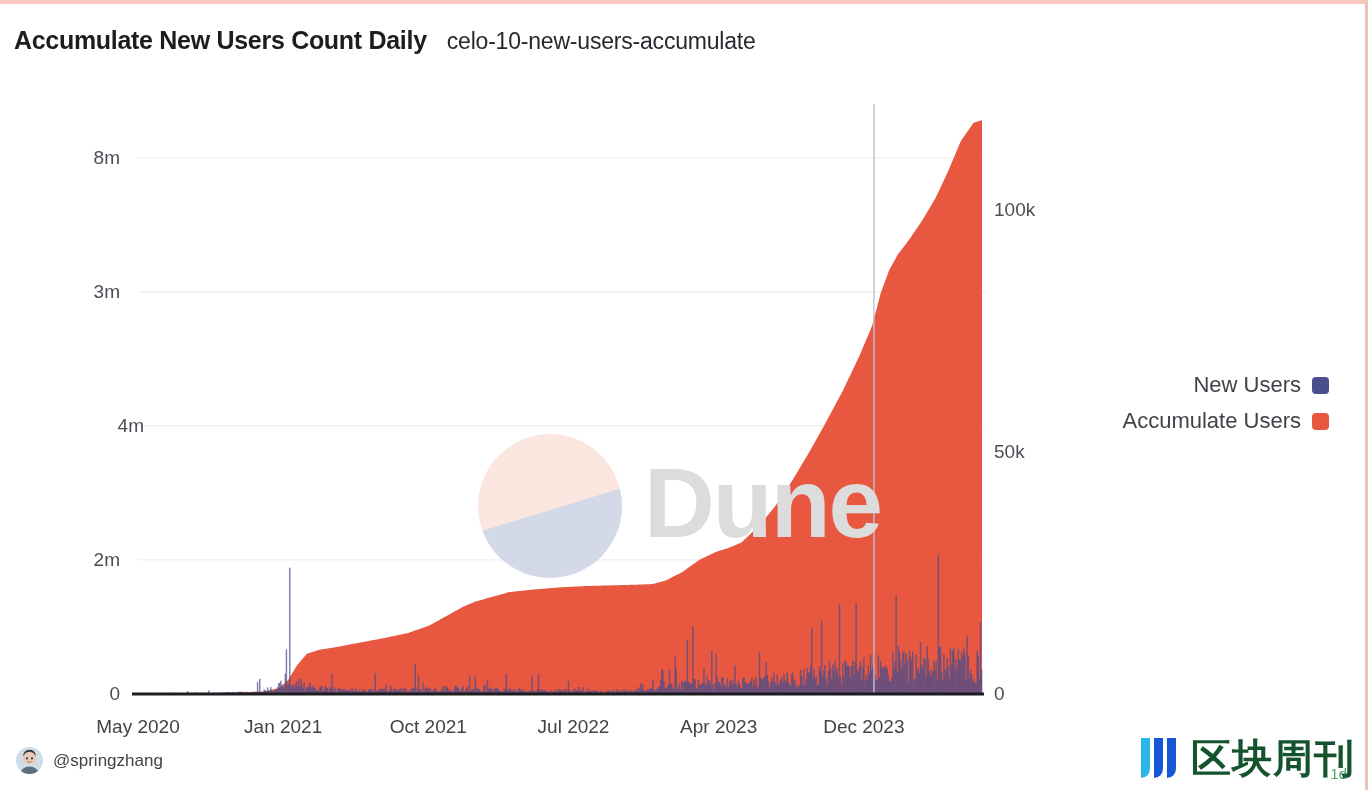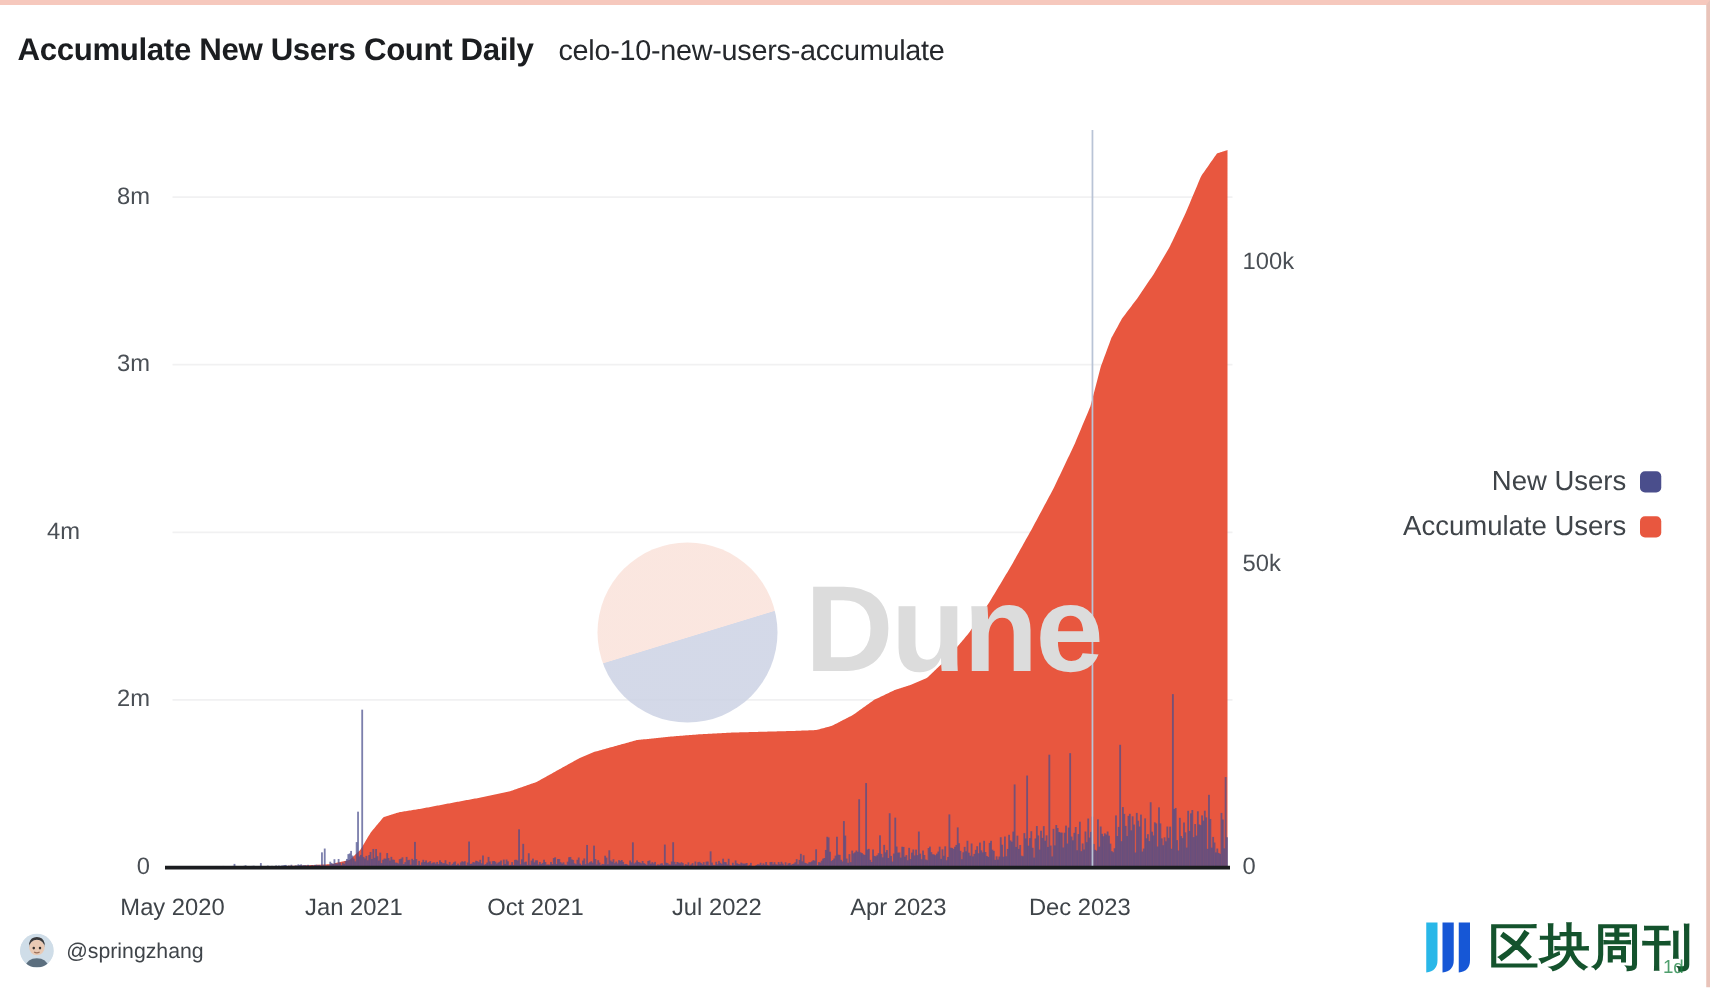--- a/index.html
+++ b/index.html
@@ -905,21 +905,21 @@
     </svg>
 
     <div id="dune-watermark">
       <div id="dune-mark"></div>
       <div id="dune-wordmark">Dune</div>
     </div>
 
     <div id="ticks-left">
         <div class="axis-label y-left" style="right: 1248px; top: 610px;">0</div>
         <div class="axis-label y-left" style="right: 1248px; top: 475.909px;">2m</div>
-        <div class="axis-label y-left" style="right: 1304px; top: 341.818px; margin-left: 28px;">4m</div>
+        <div class="axis-label y-left" style="right: 1224px; top: 341.818px; margin-left: 28px;">4m</div>
         <div class="axis-label y-left" style="right: 1248px; top: 207.727px;">3m</div>
         <div class="axis-label y-left" style="right: 1248px; top: 73.6364px;">8m</div>
       </div>
     <div id="ticks-right">
         <div class="axis-label y-right" style="left: 994px; top: 610px;">0</div>
         <div class="axis-label y-right" style="left: 994px; top: 368.197px;">50k</div>
         <div class="axis-label y-right" style="left: 994px; top: 126.393px;">100k</div>
       </div>
     <div id="ticks-bottom">
         <div class="axis-label x-tick" style="left: 138px; top: 632px;">May 2020</div>

